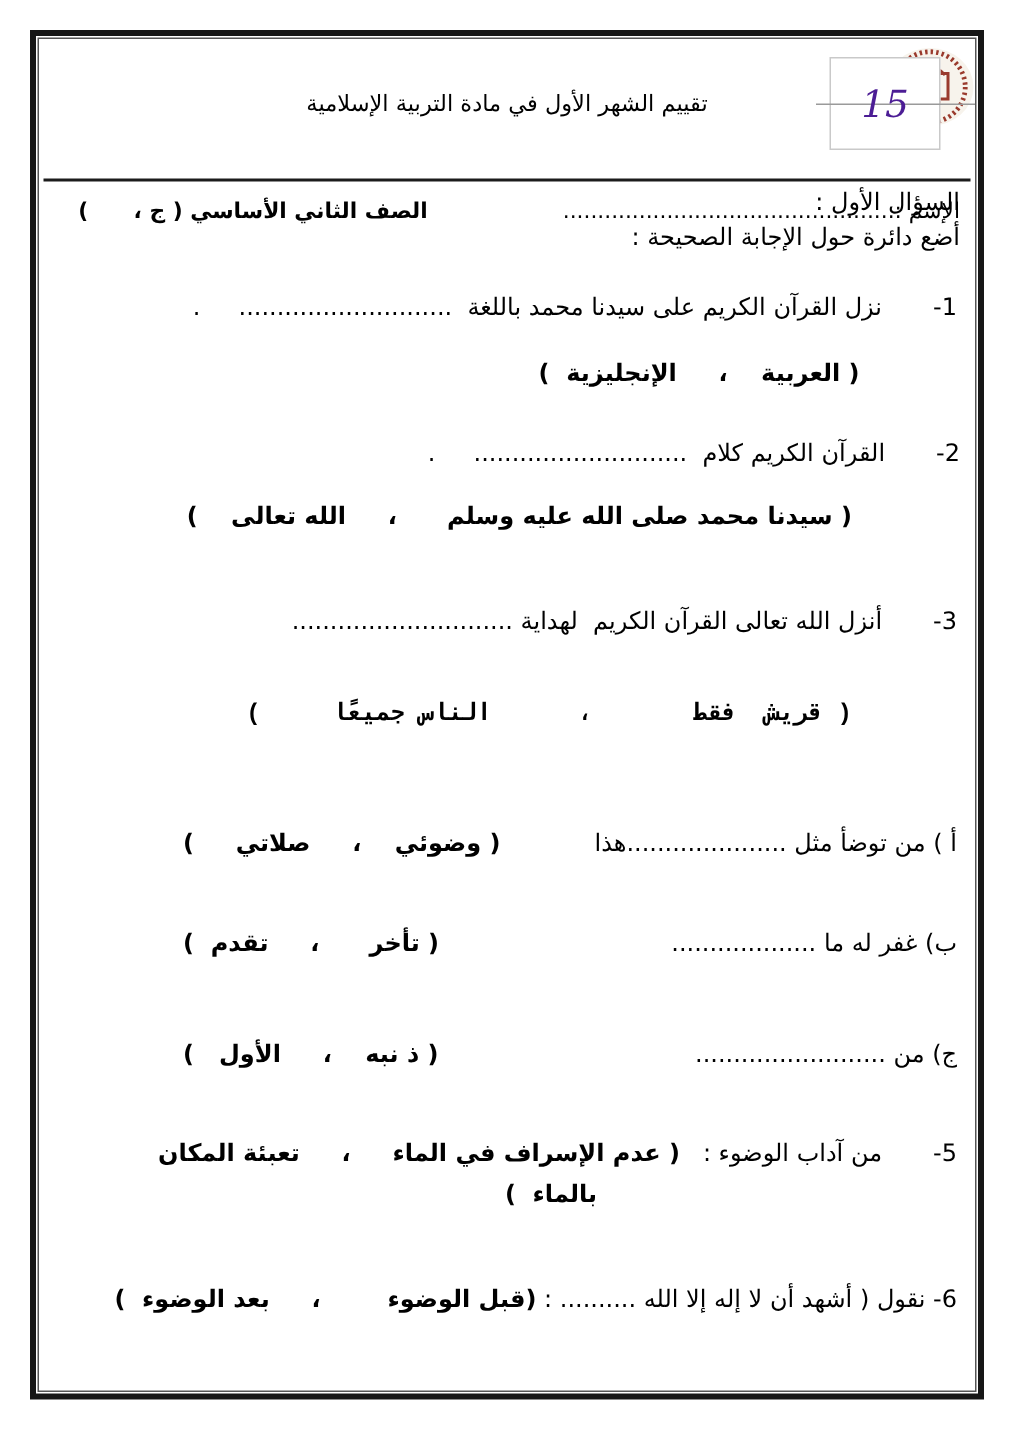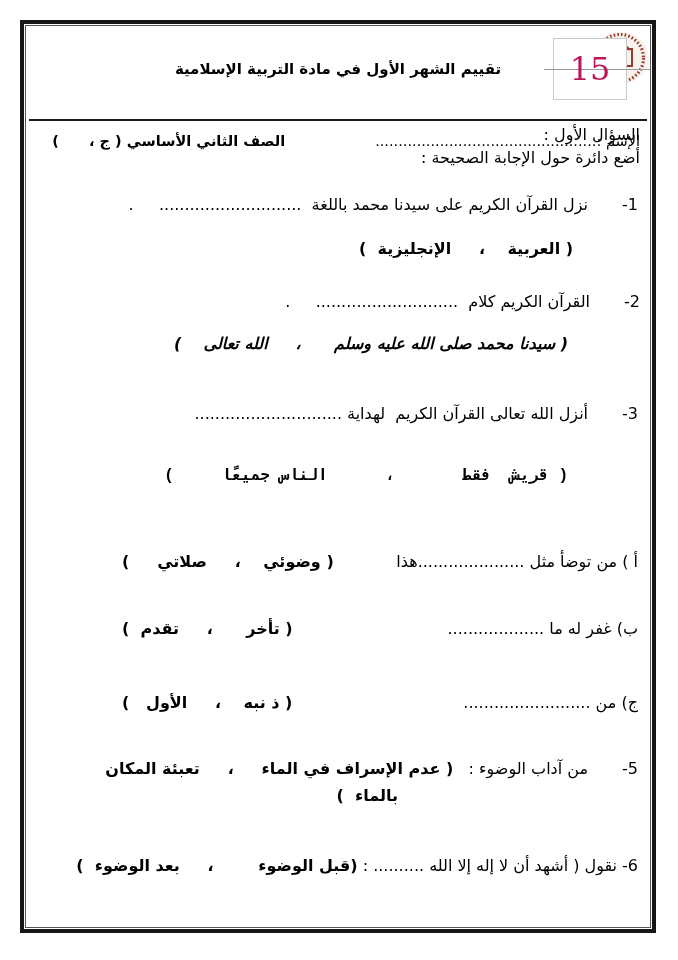--- a/index.html
+++ b/index.html
@@ -17,34 +17,34 @@
   }
   .frame-inner-line {
     position:absolute; inset:1px; border:1px solid #555;
     pointer-events:none;
   }
   .abs { position:absolute; }
   .t  { font-size:16px; line-height:1.35; }
   .t2 { font-size:14.5px; line-height:1.3;margin-top:34px; }
   .b  { font-weight:bold; }
   .ws { white-space:pre-wrap; }
-  .page-title { width:100%; text-align:center; font-size:15px; font-weight:bold; }
+  .page-title { width:100%; text-align:center; font-size:15px; font-weight:normal; }
   .q-num { display:inline-block; margin-left:34px; white-space:pre; }
   .q-num-tight { display:inline-block; margin-left:5px; white-space:pre; }
   .name-row { display:flex; gap:90px; align-items:baseline; }
   .sub-row { right:14px; left:98px; display:flex; justify-content:space-between; align-items:baseline; }
   .hr-line { height:2px; background:#1c1c1c; left:5px; right:5px; }
   .score-box {
     width:74px; height:62px; box-sizing:border-box;
     border:1px solid #c9c9c9; background:#fff;
     display:flex; align-items:center; justify-content:center;
   }
   .score-value {
     font-family:"DejaVu Serif", serif;
-    font-size:32px; color:#be185d; position:relative; z-index:2;
+    font-size:25px; color:#4c1d95; position:relative; z-index:2;font-style:italic;
   }
   .score-line { height:1px; background:#9a9a9a; z-index:1; }
   .logo-wrap { width:62px; height:56px; }
 </style>
 </head>
 <body>
 
 <div class="frame">
   <div class="frame-inner-line"></div>
 
@@ -78,21 +78,21 @@
   <div class="abs t ws" style="top:123px; right:12px;margin-left:46px;">أضع دائرة حول الإجابة الصحيحة :</div>
 
   <div class="abs t" style="top:170px; right:14px;">
     <span class="q-num">1-</span><span class="ws">نزل القرآن الكريم على سيدنا محمد باللغة  ............................     .</span>
   </div>
   <div class="abs t b ws" style="top:214px; right:79px;">( العربية    ،     الإنجليزية  )</div>
 
   <div class="abs t" style="top:267px; right:12px;margin-left:38px;">
     <span class="q-num">2-</span><span class="ws">القرآن الكريم كلام  ............................     .</span>
   </div>
-  <div class="abs t b ws" style="top:309px; right:84px;font-style:italic;">( سيدنا محمد صلى الله عليه وسلم      ،     الله تعالى    )</div>
+  <div class="abs t b ws" style="top:309px; right:84px;">( سيدنا محمد صلى الله عليه وسلم      ،     الله تعالى    )</div>
 
   <div class="abs t" style="top:379px; right:14px;">
     <span class="q-num">3-</span><span class="ws">أنزل الله تعالى القرآن الكريم  لهداية .............................</span>
   </div>
   <div class="abs t b ws" style="top:442px; right:84px;font-family:Liberation Mono, monospace;">( قريش  فقط       ،      الناس جميعًا     )</div>
 
 
   <div class="abs t sub-row" style="top:527px;">
     <span class="ws">أ ) من توضأ مثل .....................هذا</span>
     <span class="ws b">( وضوئي    ،     صلاتي     )</span>

